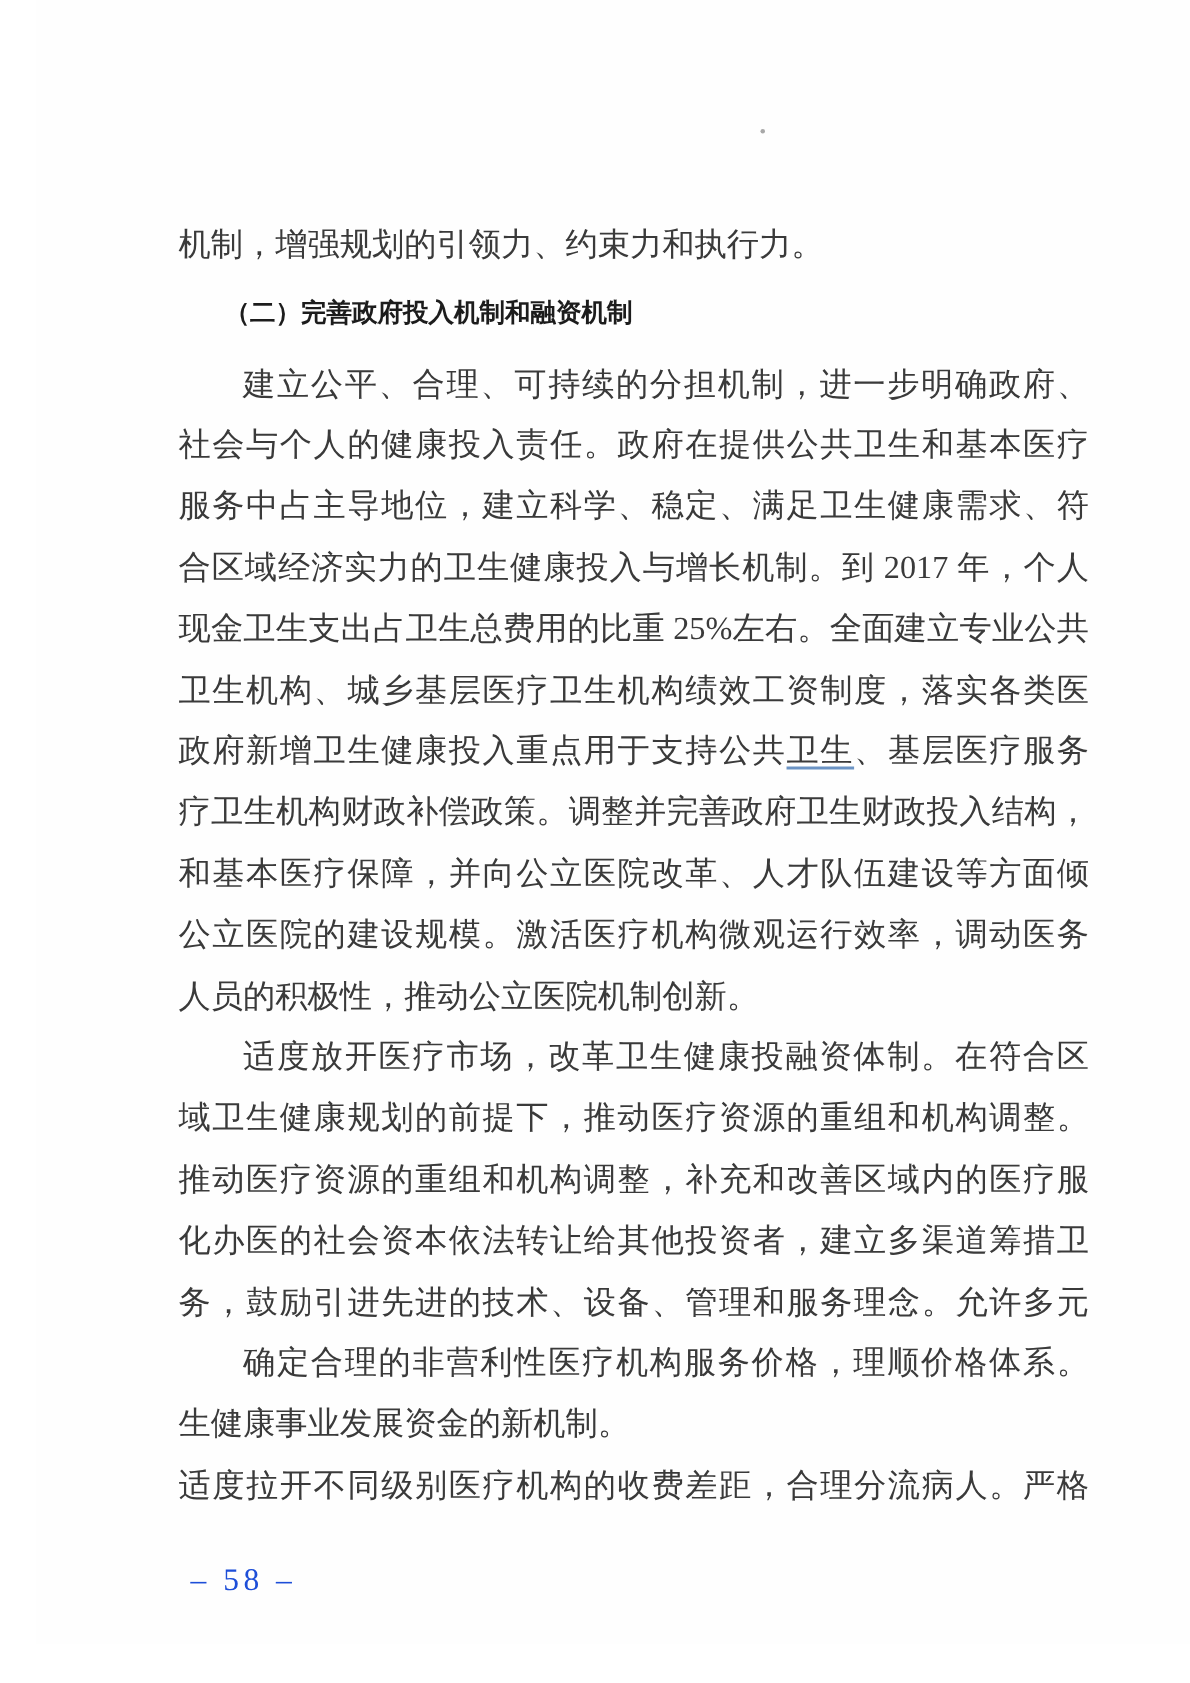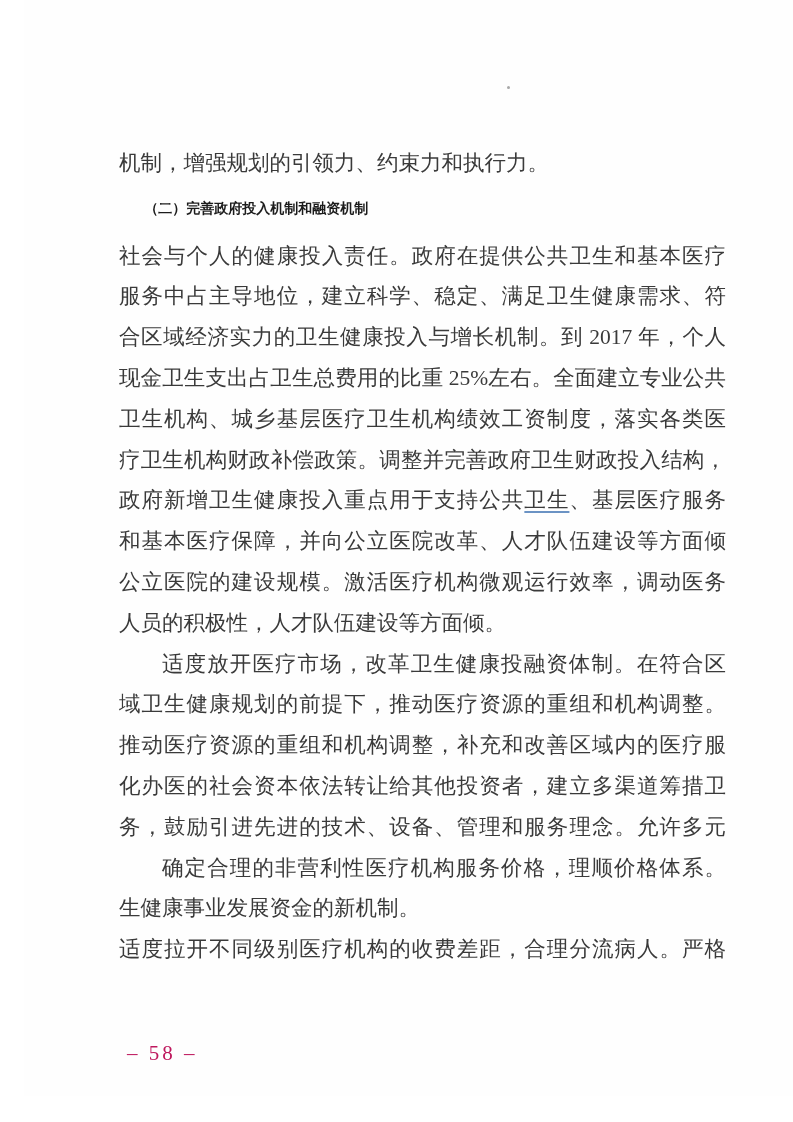--- a/index.html
+++ b/index.html
@@ -37,34 +37,34 @@
   }
   .indent {
     text-indent: 2em;
   }
   .heading {
     font-weight: 700;
     color: #1c1c1c;
     text-indent: 1.8em;
     line-height: 40.8px;
     margin: 5px 0 6px 0;
-    font-size: 14px;
+    font-size: 17px;
   }
   .uline {
     text-decoration: underline;
     text-decoration-color: #6b93c4;
     text-decoration-thickness: 2px;
     text-underline-offset: 4px;
   }
   .page-number {
     position: absolute;
     left: 103px;
     top: 1041px;
     font-size: 21px;
-    color: #be185d;
+    color: #1d4ed8;
     letter-spacing: 3px;
     font-family: "Liberation Serif", "DejaVu Serif", serif;
   }
   .speck {
     position: absolute;
     left: 483px;
     top: 86px;
     width: 3px;
     height: 3px;
     background: #a8a8a8;
@@ -77,34 +77,35 @@
 <div class="page">
 
   <div class="speck"></div>
 
   <div class="content">
 
     <div class="line endline">机制，增强规划的引领力、约束力和执行力。</div>
 
     <div class="heading">（二）完善政府投入机制和融资机制</div>
 
+    <div class="line indent">建立公平、合理、可持续的分担机制，进一步明确政府、</div>
     <div class="line">社会与个人的健康投入责任。政府在提供公共卫生和基本医疗</div>
     <div class="line">服务中占主导地位，建立科学、稳定、满足卫生健康需求、符</div>
     <div class="line">合区域经济实力的卫生健康投入与增长机制。到 2017 年，个人</div>
     <div class="line">现金卫生支出占卫生总费用的比重 25%左右。全面建立专业公共</div>
     <div class="line">卫生机构、城乡基层医疗卫生机构绩效工资制度，落实各类医</div>
-    <div class="line">疗卫生机构财政补偿政策。调整并完善政府卫生财政投入结构，</div>
-
     <div class="line">
       <span>政府新增卫生健康投入重点用于支持公共</span><span class="uline">卫生</span><span>、基层医疗服务</span>
     </div>
 
+    <div class="line">疗卫生机构财政补偿政策。调整并完善政府卫生财政投入结构，</div>
+
     <div class="line">和基本医疗保障，并向公立医院改革、人才队伍建设等方面倾</div>
     <div class="line">公立医院的建设规模。激活医疗机构微观运行效率，调动医务</div>
-    <div class="line endline">人员的积极性，人才队伍建设等方面倾。</div>
+    <div class="line endline">人员的积极性，推动公立医院机制创新。</div>
 
     <div class="line indent">适度放开医疗市场，改革卫生健康投融资体制。在符合区</div>
     <div class="line">域卫生健康规划的前提下，推动医疗资源的重组和机构调整。</div>
     <div class="line">推动医疗资源的重组和机构调整，补充和改善区域内的医疗服</div>
     <div class="line">化办医的社会资本依法转让给其他投资者，建立多渠道筹措卫</div>
     <div class="line">务，鼓励引进先进的技术、设备、管理和服务理念。允许多元</div>
     <div class="line indent">确定合理的非营利性医疗机构服务价格，理顺价格体系。</div>
 
     <div class="line endline">生健康事业发展资金的新机制。</div>
     <div class="line">适度拉开不同级别医疗机构的收费差距，合理分流病人。严格</div>

